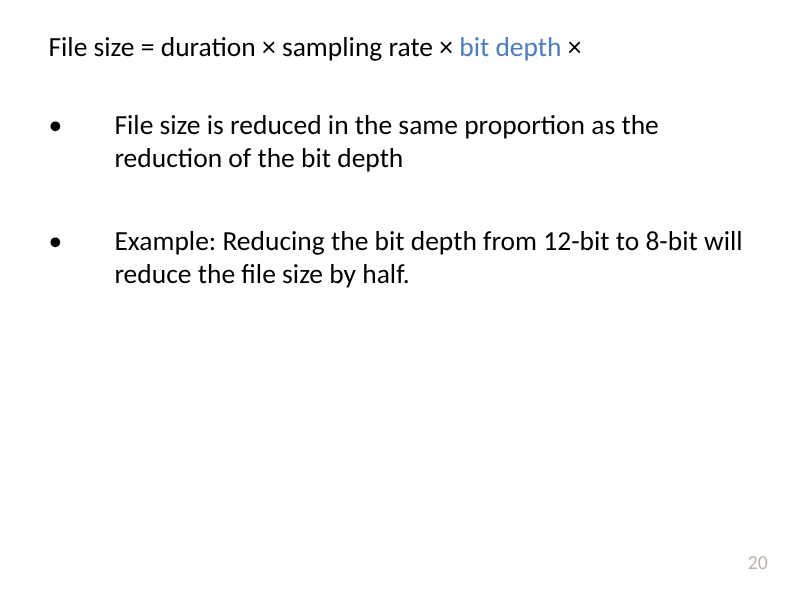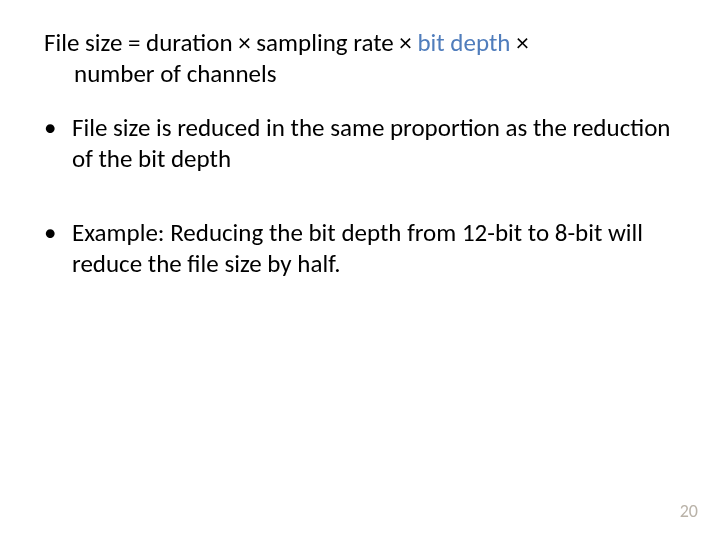--- a/index.html
+++ b/index.html
@@ -30,21 +30,21 @@
       margin-bottom: 36px;
       letter-spacing: 0px;
       color: #000;
     }
     .body {
       font-size: 25px;
       line-height: 1.22;
       color: #000;
     }
     .formula {
-      margin-bottom: 24px;
+      margin-bottom: 40px;
       padding-left: 2px;
     }
     .formula-line2 {
       padding-left: 30px;
     }
     .highlight {
       color: #507dbc;
     }
     .bullet-item {
       display: flex;
@@ -52,41 +52,41 @@
       padding-left: 2px;
     }
     .bullet-marker {
       flex: 0 0 auto;
       width: 28px;
       font-size: 25px;
       line-height: 1.22;
     }
     .bullet-text {
       flex: 1;
+      margin-left: 32px;
     }
     .page-number {
       position: absolute;
       bottom: 18px;
       right: 22px;
       font-size: 18px;
       color: #b9b2a8;
     }
   </style>
 </head>
 <body>
 
 <div class="slide">
 
   <div class="body">
 
     <div class="formula">
       <div>
         <span>File size = duration </span><span>×</span><span> sampling rate </span><span>×</span><span> </span><span class="highlight">bit depth</span><span> </span><span>×</span>
       </div>
-      <div class="formula-line2">number of channels</div>
     </div>
 
     <div class="bullet-item">
       <div class="bullet-marker">•</div>
       <div class="bullet-text">File size is reduced in the same proportion as the reduction of the bit depth</div>
     </div>
 
     <div class="bullet-item">
       <div class="bullet-marker">•</div>
       <div class="bullet-text">Example: Reducing the bit depth from 12-bit to 8-bit will reduce the file size by half.</div>

